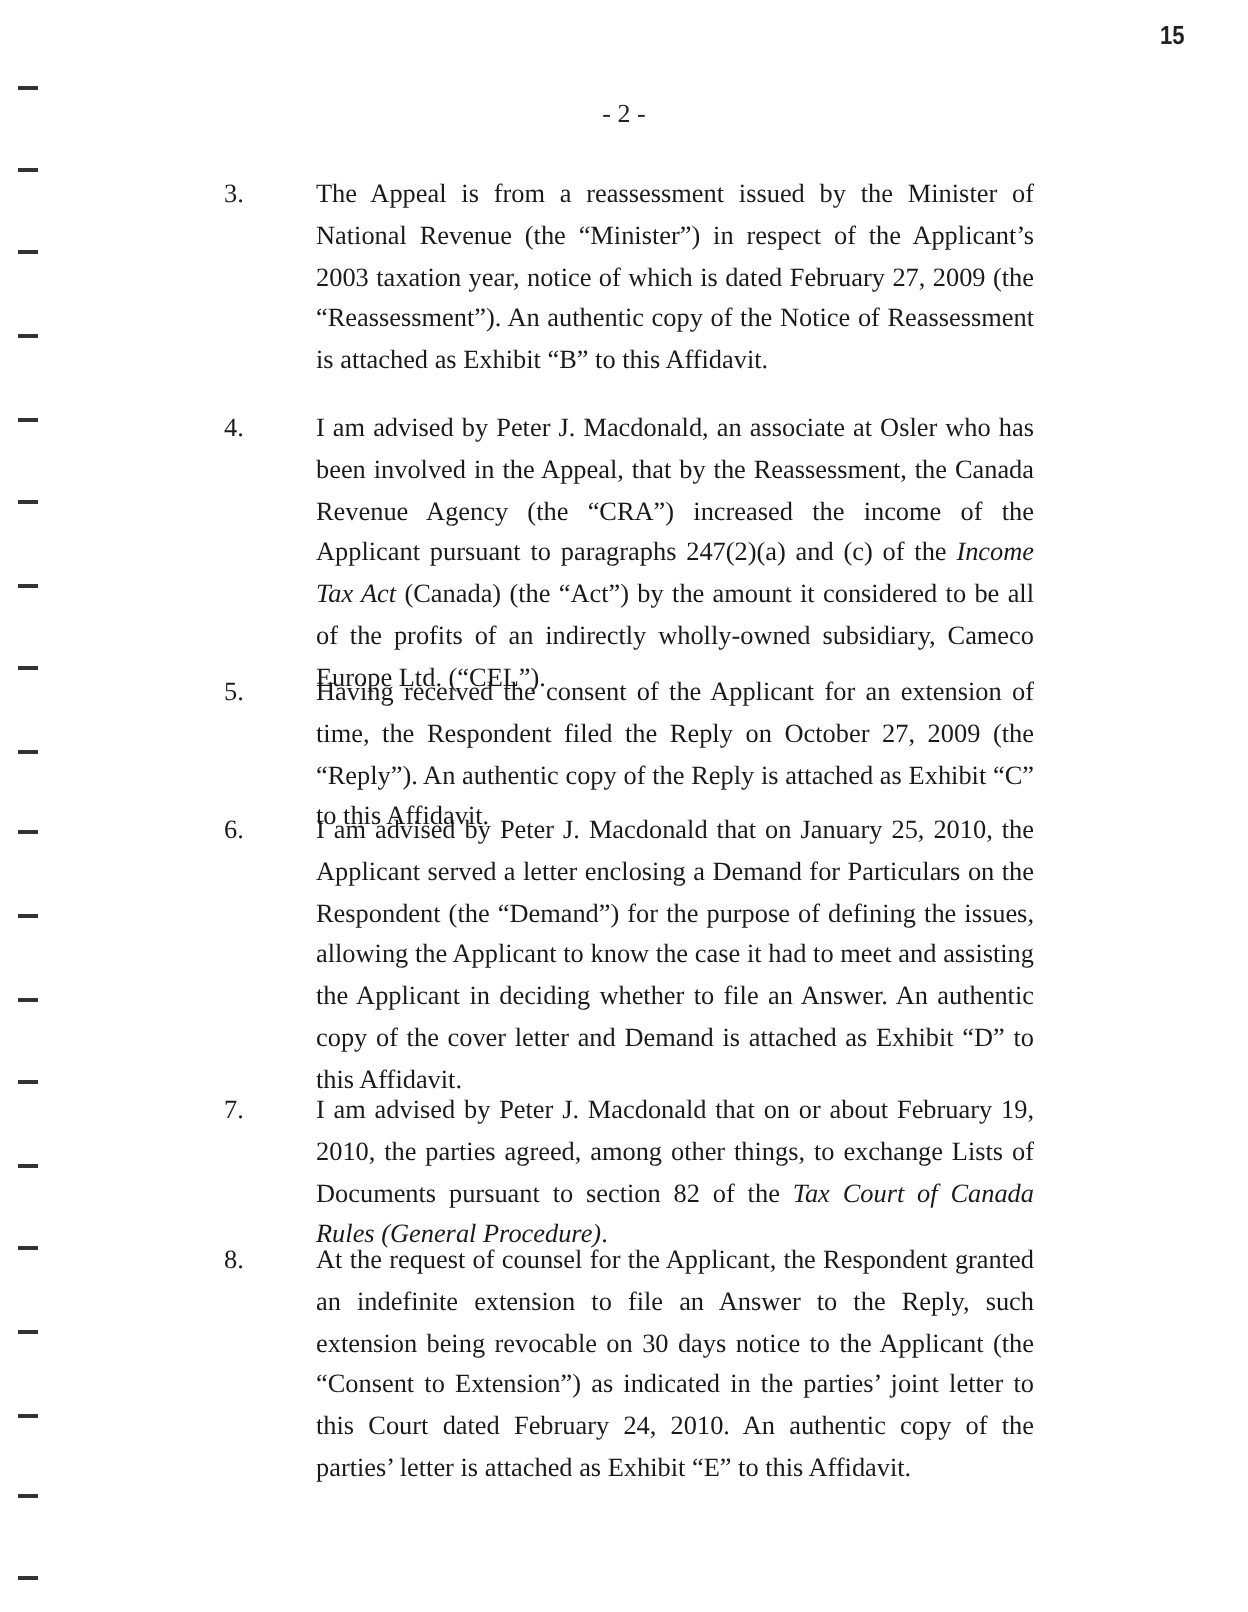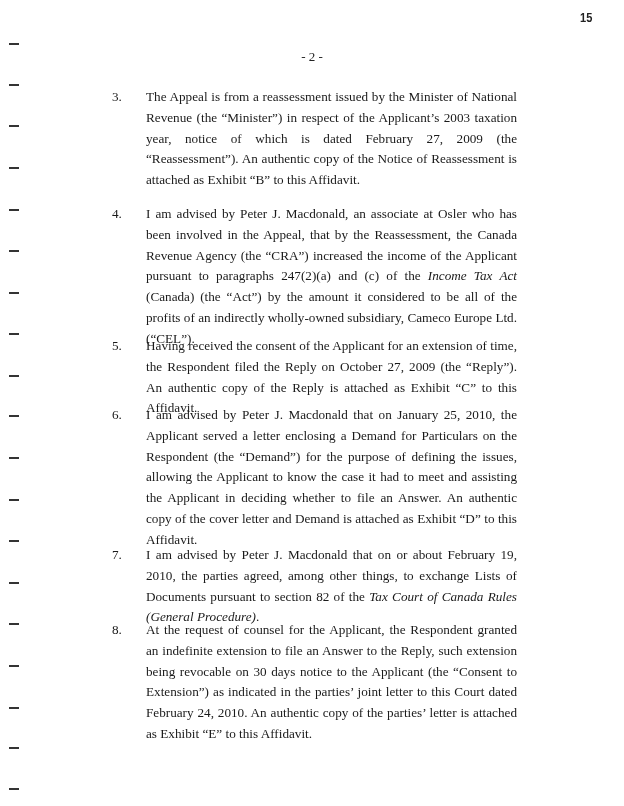--- a/index.html
+++ b/index.html
@@ -6,21 +6,21 @@
   body { width: 624px; height: 806px; position: relative; overflow: hidden;
          font-family: "Liberation Serif", "DejaVu Serif", serif; color: #1a1a1a; }
   .page-num-right { position: absolute; left: 580px; top: 10px; font-family: "Liberation Sans", sans-serif;
          font-size: 13px; font-weight: bold; color: #222; transform: scaleX(0.85); transform-origin: left top; }
   .page-num-center { position: absolute; left: 0; width: 624px; top: 49px; text-align: center;
          font-size: 13px; color: #222; }
   .margin-marks { position: absolute; left: 0; top: 0; width: 24px; height: 806px; }
   .mark { position: absolute; left: 9px; width: 10px; height: 1.5px; background: #333; }
   .para { position: absolute; left: 112px; width: 405px; font-size: 13.2px; line-height: 20.8px; }
   .para .num { position: absolute; left: 0; top: 0; }
-  .para .text { margin-left: 34px; text-align: justify; text-align-last: left; }
+  .para .text { margin-left: 46px; text-align: justify; text-align-last: left; }
   .para .text i { }
 </style>
 </head>
 <body>
 
 <div class="margin-marks">
   <div class="mark" style="top:43px"></div>
   <div class="mark" style="top:84px"></div>
   <div class="mark" style="top:125px"></div>
   <div class="mark" style="top:167px"></div>

